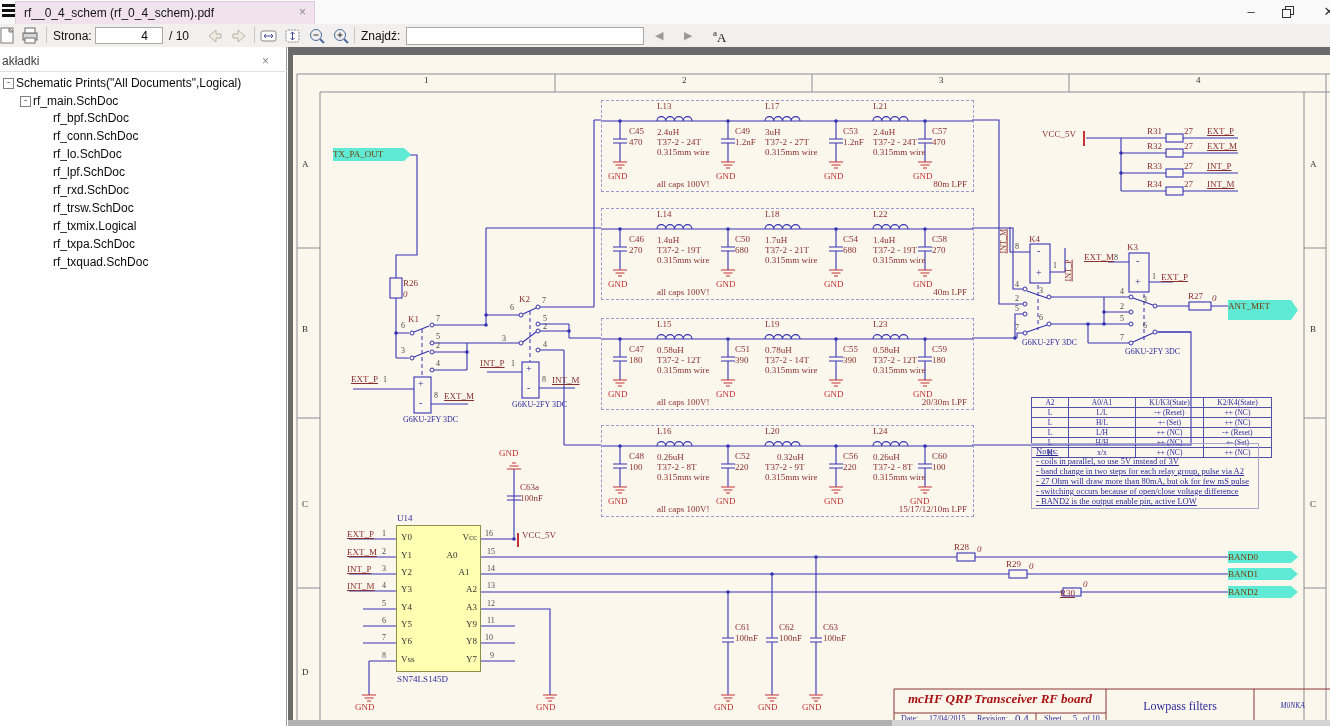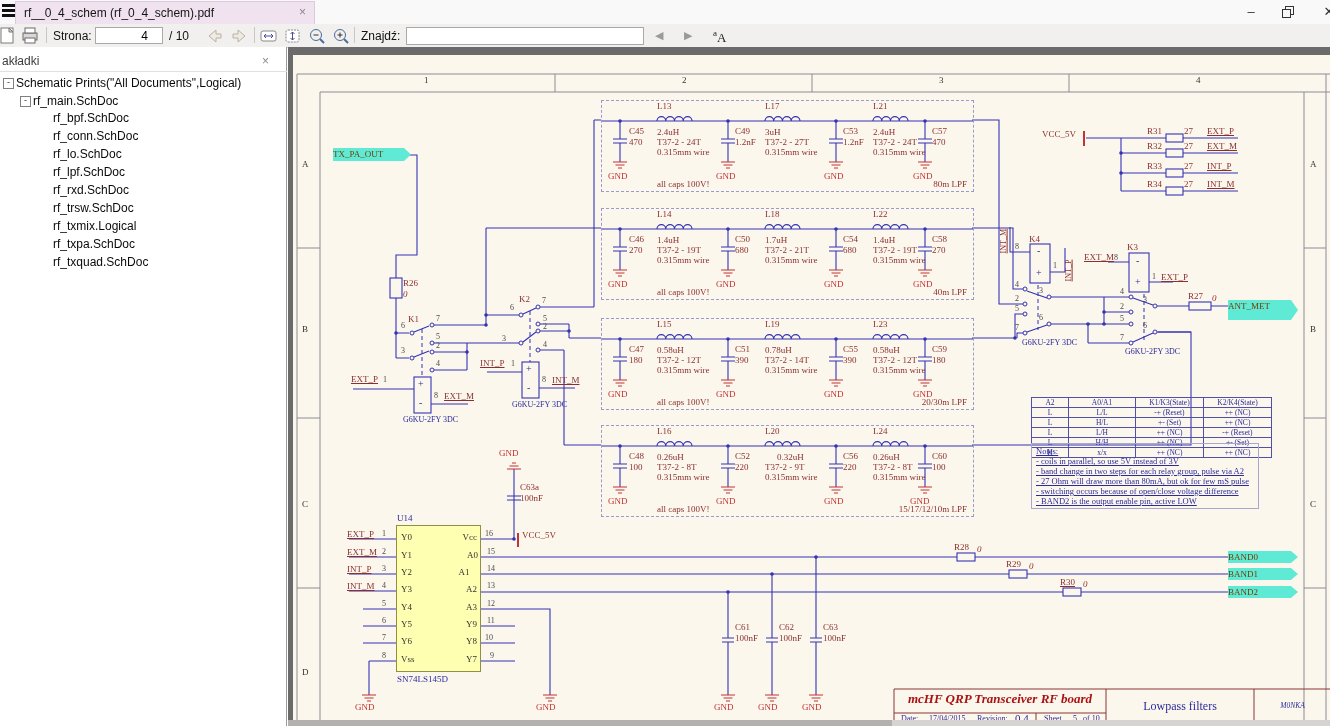--- a/index.html
+++ b/index.html
@@ -484,21 +484,21 @@
   <div class="t n s8" style="left:832px;top:293px;">G6KU-2FY 3DC</div>
 
   <div class="t d" style="left:110px;top:224px;">R26</div>
   <div class="t d i" style="left:110px;top:235px;">0</div>
   <div class="t d" style="left:895px;top:237px;">R27</div>
   <div class="t d i" style="left:919px;top:239px;">0</div>
   <div class="t d" style="left:661px;top:488px;">R28</div>
   <div class="t d i" style="left:684px;top:490px;">0</div>
   <div class="t d" style="left:713px;top:505px;">R29</div>
   <div class="t d i" style="left:736px;top:507px;">0</div>
-  <div class="t d" style="left:767px;top:523px;text-decoration:underline;">R30</div>
+  <div class="t d" style="left:767px;top:534px;text-decoration:underline;">R30</div>
   <div class="t d i" style="left:790px;top:525px;">0</div>
   <div class="t d" style="left:854px;top:72px;">R31</div>
   <div class="t d" style="left:891px;top:72px;">27</div>
   <div class="t d u" style="left:914px;top:72px;">EXT_P</div>
   <div class="t d" style="left:854px;top:87px;">R32</div>
   <div class="t d" style="left:891px;top:87px;">27</div>
   <div class="t d u" style="left:914px;top:87px;">EXT_M</div>
   <div class="t d" style="left:854px;top:107px;">R33</div>
   <div class="t d" style="left:891px;top:107px;">27</div>
   <div class="t d u" style="left:914px;top:107px;">INT_P</div>
@@ -524,21 +524,21 @@
   <div class="t pnum" style="left:89px;top:597px;">8</div>
   <div class="t pname" style="left:108px;top:478px;">Y0</div>
   <div class="t pname" style="left:108px;top:496px;">Y1</div>
   <div class="t pname" style="left:108px;top:513px;">Y2</div>
   <div class="t pname" style="left:108px;top:530px;">Y3</div>
   <div class="t pname" style="left:108px;top:548px;">Y4</div>
   <div class="t pname" style="left:108px;top:565px;">Y5</div>
   <div class="t pname" style="left:108px;top:582px;">Y6</div>
   <div class="t pname" style="left:108px;top:600px;">Vss</div>
   <div class="t pname" style="left:158px;top:478px;width:26px;text-align:right;">Vcc</div>
-  <div class="t pname" style="left:174px;top:496px;width:26px;text-align:left;">A0</div>
+  <div class="t pname" style="left:146px;top:496px;width:26px;text-align:center;">A0</div>
   <div class="t pname" style="left:158px;top:513px;width:26px;text-align:center;">A1</div>
   <div class="t pname" style="left:158px;top:530px;width:26px;text-align:right;">A2</div>
   <div class="t pname" style="left:158px;top:548px;width:26px;text-align:right;">A3</div>
   <div class="t pname" style="left:158px;top:565px;width:26px;text-align:right;">Y9</div>
   <div class="t pname" style="left:158px;top:582px;width:26px;text-align:right;">Y8</div>
   <div class="t pname" style="left:158px;top:600px;width:26px;text-align:right;">Y7</div>
   <div class="t pnum" style="left:192px;top:475px;">16</div>
   <div class="t pnum" style="left:194px;top:493px;">15</div>
   <div class="t pnum" style="left:194px;top:510px;">14</div>
   <div class="t pnum" style="left:194px;top:527px;">13</div>

